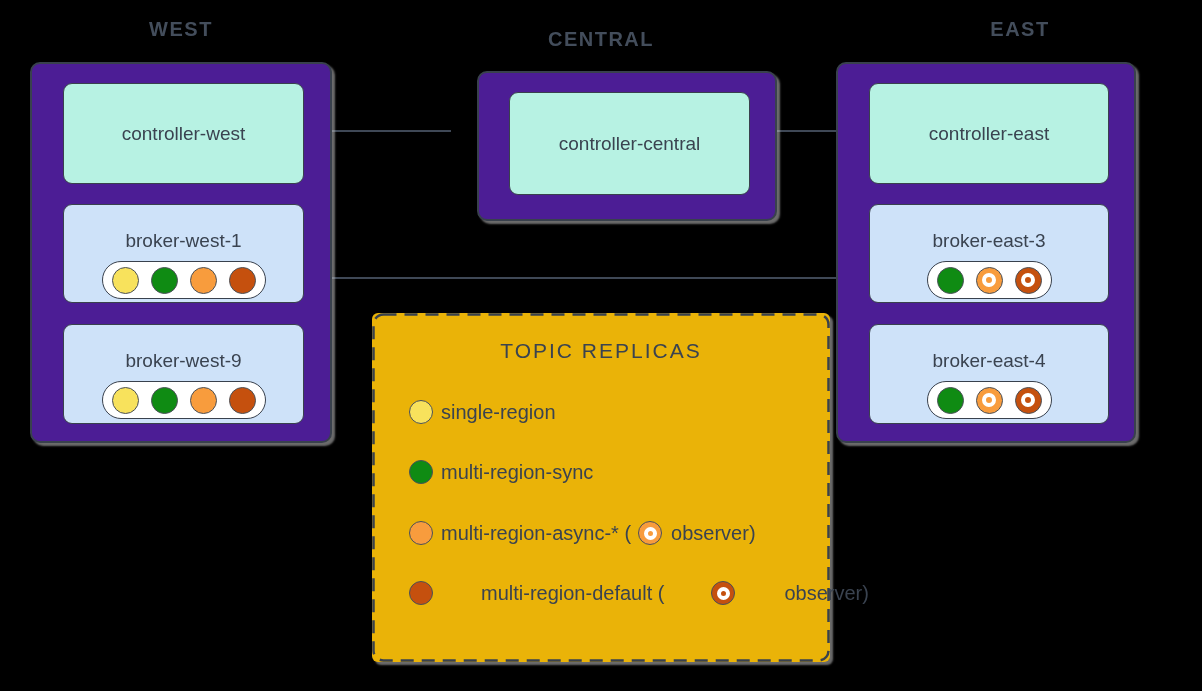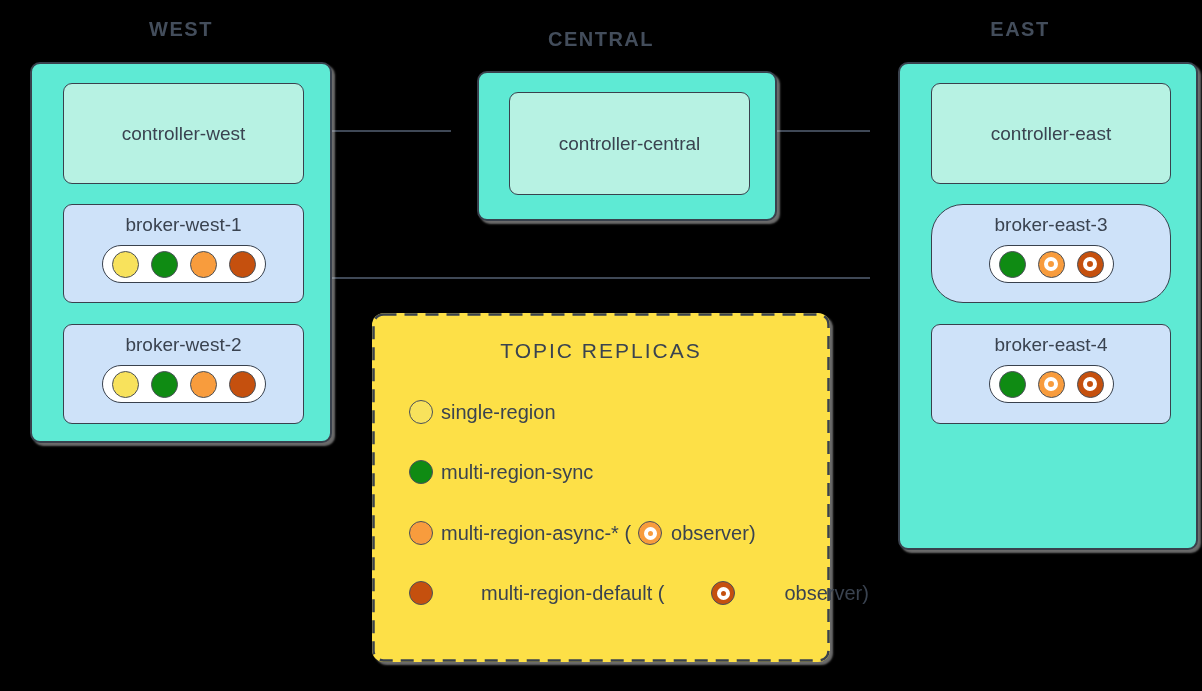--- a/index.html
+++ b/index.html
@@ -19,21 +19,21 @@
     text-align:center;
     font-size:20px;
     font-weight:bold;
     letter-spacing:1.5px;
     color:var(--label);
   }
 
   
   .region-container{
     position:absolute;
-    background:#5eead4;
+    background:#4c1d95;
     border:2px solid var(--border);
     border-radius:10px;
     box-shadow:3px 3px 2px rgba(195,195,195,0.55);
     box-sizing:border-box;
   }
 
   .node{
     position:absolute;
     border:1px solid var(--border);
     border-radius:9px;
@@ -41,21 +41,21 @@
     font-size:19px;
     color:var(--text);
   }
   .controller{
     background:var(--teal);
     display:flex;align-items:center;justify-content:center;
   }
   .broker{
     background:var(--blue);
     display:flex;flex-direction:column;align-items:center;
-    padding-top:9px;gap:9px;
+    padding-top:25px;gap:9px;
   }
   .broker-label{line-height:22px;}
 
   .pill{
     background:#fff;
     border:1px solid var(--border);
     border-radius:19px;
     height:38px;
     display:flex;align-items:center;
     gap:12px;
@@ -79,22 +79,22 @@
   
   .line{
     position:absolute;
     height:2px;
     background:var(--line);
   }
 
   
   .legend{
     position:absolute;
-    background:#fde047;
-    border-radius:12px;
+    background:#eab308;
+    border-radius:6px;
     box-shadow:3px 3px 2px rgba(195,195,195,0.55);
     box-sizing:border-box;
   }
   .legend-border{position:absolute;inset:0;pointer-events:none;}
   .legend-title{
     position:absolute;
     top:26px;left:0;right:0;
     text-align:center;
     font-size:21px;
     letter-spacing:2px;
@@ -153,41 +153,41 @@
     <div class="node broker" style="left:31px;top:140px;width:241px;height:99px;">
       <span class="broker-label">broker-west-1</span>
       <span class="pill">
           <span class="dot" style="background: rgb(248, 226, 92);"></span>
           <span class="dot" style="background: rgb(15, 139, 19);"></span>
           <span class="dot" style="background: rgb(248, 156, 61);"></span>
           <span class="dot" style="background: rgb(197, 80, 14);"></span>
         </span>
     </div>
     <div class="node broker" style="left:31px;top:260px;width:241px;height:100px;">
-      <span class="broker-label">broker-west-2</span>
+      <span class="broker-label">broker-west-9</span>
       <span class="pill">
           <span class="dot" style="background: rgb(248, 226, 92);"></span>
           <span class="dot" style="background: rgb(15, 139, 19);"></span>
           <span class="dot" style="background: rgb(248, 156, 61);"></span>
           <span class="dot" style="background: rgb(197, 80, 14);"></span>
         </span>
     </div>
   </div>
 
   <div class="region-container" style="left:451px;top:71px;width:300px;height:150px;margin-left:26px;">
     <div class="node controller" style="left:30px;top:19px;width:241px;height:103px;">
       <span>controller-central</span>
     </div>
   </div>
 
-  <div class="region-container" style="left:898px;top:62px;width:300px;height:488px;">
+  <div class="region-container" style="left:836px;top:62px;width:300px;height:381px;">
     <div class="node controller" style="left:31px;top:19px;width:240px;height:101px;">
       <span>controller-east</span>
     </div>
-    <div class="node broker" style="left:31px;top:140px;width:240px;height:99px;border-radius:32px;">
+    <div class="node broker" style="left:31px;top:140px;width:240px;height:99px;">
       <span class="broker-label">broker-east-3</span>
       <span class="pill">
           <span class="dot" style="background: rgb(15, 139, 19);"></span>
           <span class="dot observer" style="background: rgb(248, 156, 61);"></span>
           <span class="dot observer" style="background: rgb(197, 80, 14);"></span>
         </span>
     </div>
     <div class="node broker" style="left:31px;top:260px;width:240px;height:100px;">
       <span class="broker-label">broker-east-4</span>
       <span class="pill">

